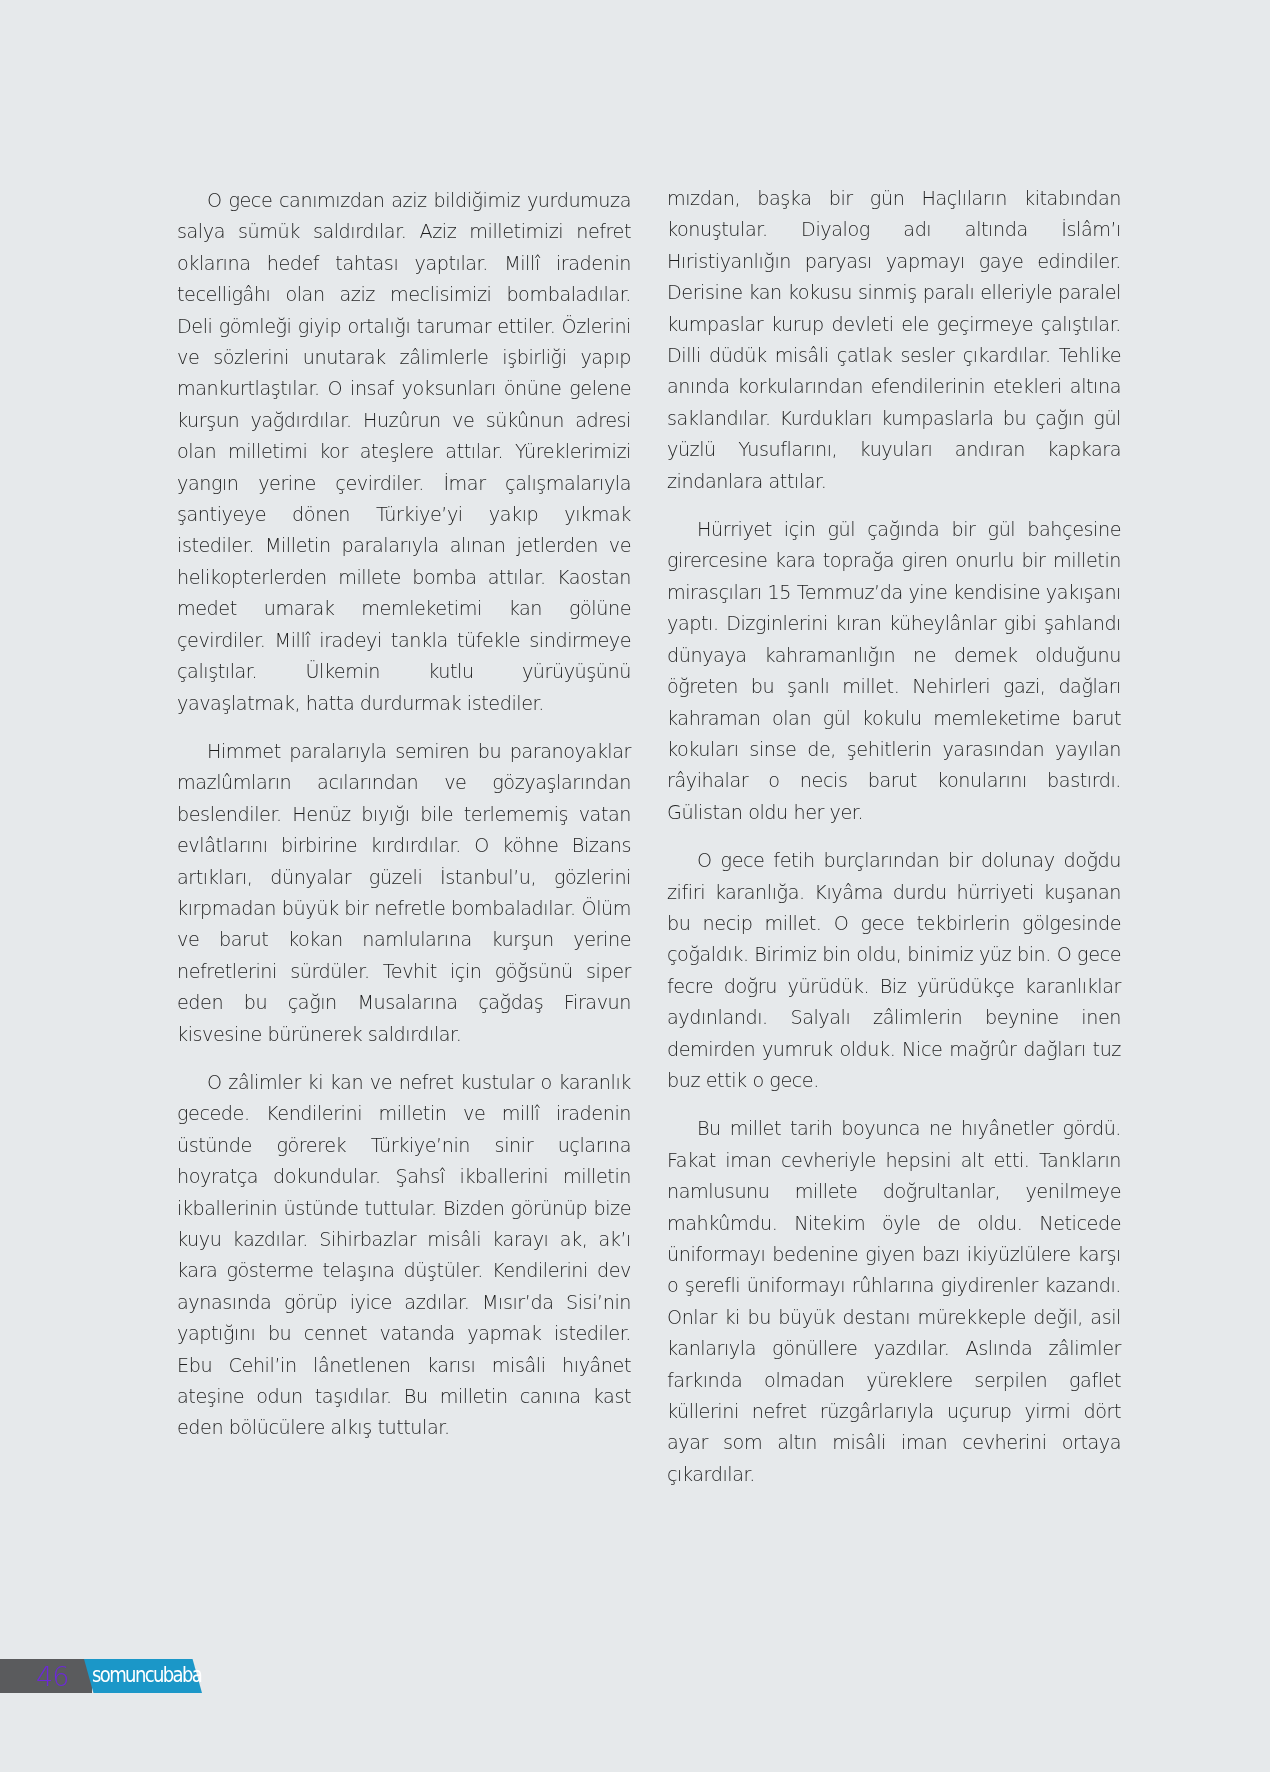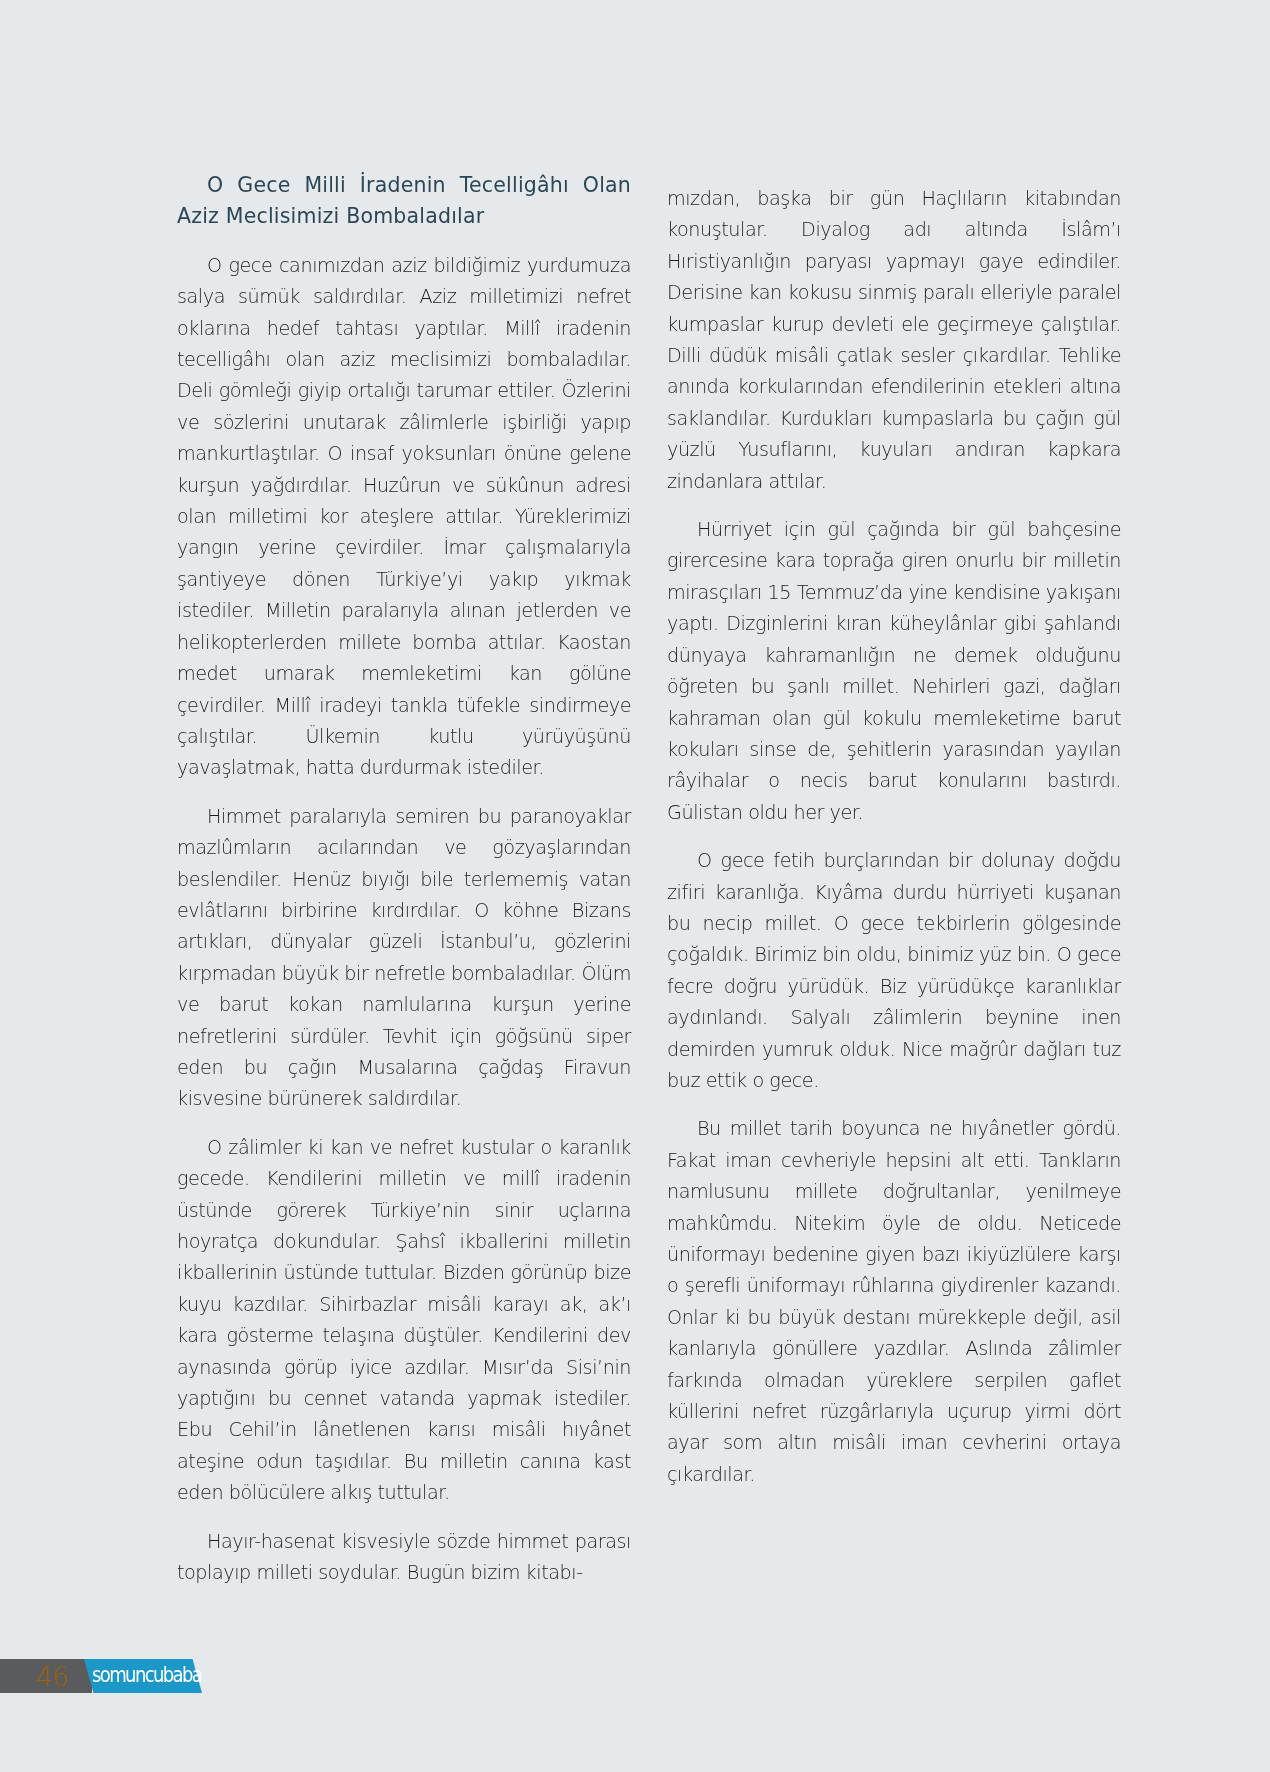--- a/index.html
+++ b/index.html
@@ -23,42 +23,40 @@
       font-weight: normal; color: #2d4656; text-align: justify;
       text-indent: 30px; letter-spacing: 0.2px;
       font-family: "DejaVu Sans", sans-serif;
     }
     .footer { position: absolute; left: 0; top: 1659px; height: 34px; width: 210px; }
     .pn-bg {
       position: absolute; left: 0; top: 0; width: 92px; height: 34px; background: #5a5b5d;
     }
     .pn {
       position: absolute; left: 36px; top: 0; width: 40px; height: 34px;
-      color: #a16207; font-size: 27px; line-height: 36px;
+      color: #6d28d9; font-size: 27px; line-height: 36px;
       font-family: "DejaVu Sans", sans-serif; font-weight: 300; letter-spacing: -1px;
     }
     .brand-bg {
       position: absolute; left: 84px; top: 0; width: 118px; height: 34px; background: #1b97c8;
       clip-path: polygon(0 0, 92% 0, 100% 100%, 8% 100%);
     }
     .brand {
       position: absolute; left: 92px; top: 0; height: 34px;
       color: #ffffff; font-size: 22px; line-height: 32px;
       font-family: "DejaVu Sans", sans-serif; letter-spacing: -2px; transform: scaleX(0.82); transform-origin: left center;
     }
   </style>
 </head>
 <body>
 
 <div class="col left">
-  <h2>O Gece Milli İradenin Tecelligâhı Olan Aziz Meclisimizi Bombaladılar</h2>
   <p>O gece canımızdan aziz bildiğimiz yurdumuza salya sümük saldırdılar. Aziz milletimizi nefret oklarına hedef tahtası yaptılar. Millî iradenin tecelligâhı olan aziz meclisimizi bombaladılar. Deli gömleği giyip ortalığı tarumar ettiler. Özlerini ve sözlerini unutarak zâlimlerle işbirliği yapıp mankurtlaştılar. O insaf yoksunları önüne gelene kurşun yağdırdılar. Huzûrun ve sükûnun adresi olan milletimi kor ateşlere attılar. Yüreklerimizi yangın yerine çevirdiler. İmar çalışmalarıyla şantiyeye dönen Türkiye’yi yakıp yıkmak istediler. Milletin paralarıyla alınan jetlerden ve helikopterlerden millete bomba attılar. Kaostan medet umarak memleketimi kan gölüne çevirdiler. Millî iradeyi tankla tüfekle sindirmeye çalıştılar. Ülkemin kutlu yürüyüşünü yavaşlatmak, hatta durdurmak istediler.</p>
   <p>Himmet paralarıyla semiren bu paranoyaklar mazlûmların acılarından ve gözyaşlarından beslendiler. Henüz bıyığı bile terlememiş vatan evlâtlarını birbirine kırdırdılar. O köhne Bizans artıkları, dünyalar güzeli İstanbul’u, gözlerini kırpmadan büyük bir nefretle bombaladılar. Ölüm ve barut kokan namlularına kurşun yerine nefretlerini sürdüler. Tevhit için göğsünü siper eden bu çağın Musalarına çağdaş Firavun kisvesine bürünerek saldırdılar.</p>
   <p>O zâlimler ki kan ve nefret kustular o karanlık gecede. Kendilerini milletin ve millî iradenin üstünde görerek Türkiye’nin sinir uçlarına hoyratça dokundular. Şahsî ikballerini milletin ikballerinin üstünde tuttular. Bizden görünüp bize kuyu kazdılar. Sihirbazlar misâli karayı ak, ak’ı kara gösterme telaşına düştüler. Kendilerini dev aynasında görüp iyice azdılar. Mısır’da Sisi’nin yaptığını bu cennet vatanda yapmak istediler. Ebu Cehil’in lânetlenen karısı misâli hıyânet ateşine odun taşıdılar. Bu milletin canına kast eden bölücülere alkış tuttular.</p>
-  <p>Hayır-hasenat kisvesiyle sözde himmet parası toplayıp milleti soydular. Bugün bizim kitabı-</p>
 </div>
 
 <div class="col right">
   <p class="cont">mızdan, başka bir gün Haçlıların kitabından konuştular. Diyalog adı altında İslâm’ı Hıristiyanlığın paryası yapmayı gaye edindiler. Derisine kan kokusu sinmiş paralı elleriyle paralel kumpaslar kurup devleti ele geçirmeye çalıştılar. Dilli düdük misâli çatlak sesler çıkardılar. Tehlike anında korkularından efendilerinin etekleri altına saklandılar. Kurdukları kumpaslarla bu çağın gül yüzlü Yusuflarını, kuyuları andıran kapkara zindanlara attılar.</p>
   <p>Hürriyet için gül çağında bir gül bahçesine girercesine kara toprağa giren onurlu bir milletin mirasçıları 15 Temmuz’da yine kendisine yakışanı yaptı. Dizginlerini kıran küheylânlar gibi şahlandı dünyaya kahramanlığın ne demek olduğunu öğreten bu şanlı millet. Nehirleri gazi, dağları kahraman olan gül kokulu memleketime barut kokuları sinse de, şehitlerin yarasından yayılan râyihalar o necis barut konularını bastırdı. Gülistan oldu her yer.</p>
   <p>O gece fetih burçlarından bir dolunay doğdu zifiri karanlığa. Kıyâma durdu hürriyeti kuşanan bu necip millet. O gece tekbirlerin gölgesinde çoğaldık. Birimiz bin oldu, binimiz yüz bin. O gece fecre doğru yürüdük. Biz yürüdükçe karanlıklar aydınlandı. Salyalı zâlimlerin beynine inen demirden yumruk olduk. Nice mağrûr dağları tuz buz ettik o gece.</p>
   <p>Bu millet tarih boyunca ne hıyânetler gördü. Fakat iman cevheriyle hepsini alt etti. Tankların namlusunu millete doğrultanlar, yenilmeye mahkûmdu. Nitekim öyle de oldu. Neticede üniformayı bedenine giyen bazı ikiyüzlülere karşı o şerefli üniformayı rûhlarına giydirenler kazandı. Onlar ki bu büyük destanı mürekkeple değil, asil kanlarıyla gönüllere yazdılar. Aslında zâlimler farkında olmadan yüreklere serpilen gaflet küllerini nefret rüzgârlarıyla uçurup yirmi dört ayar som altın misâli iman cevherini ortaya çıkardılar.</p>
 </div>
 
 <div class="footer">

